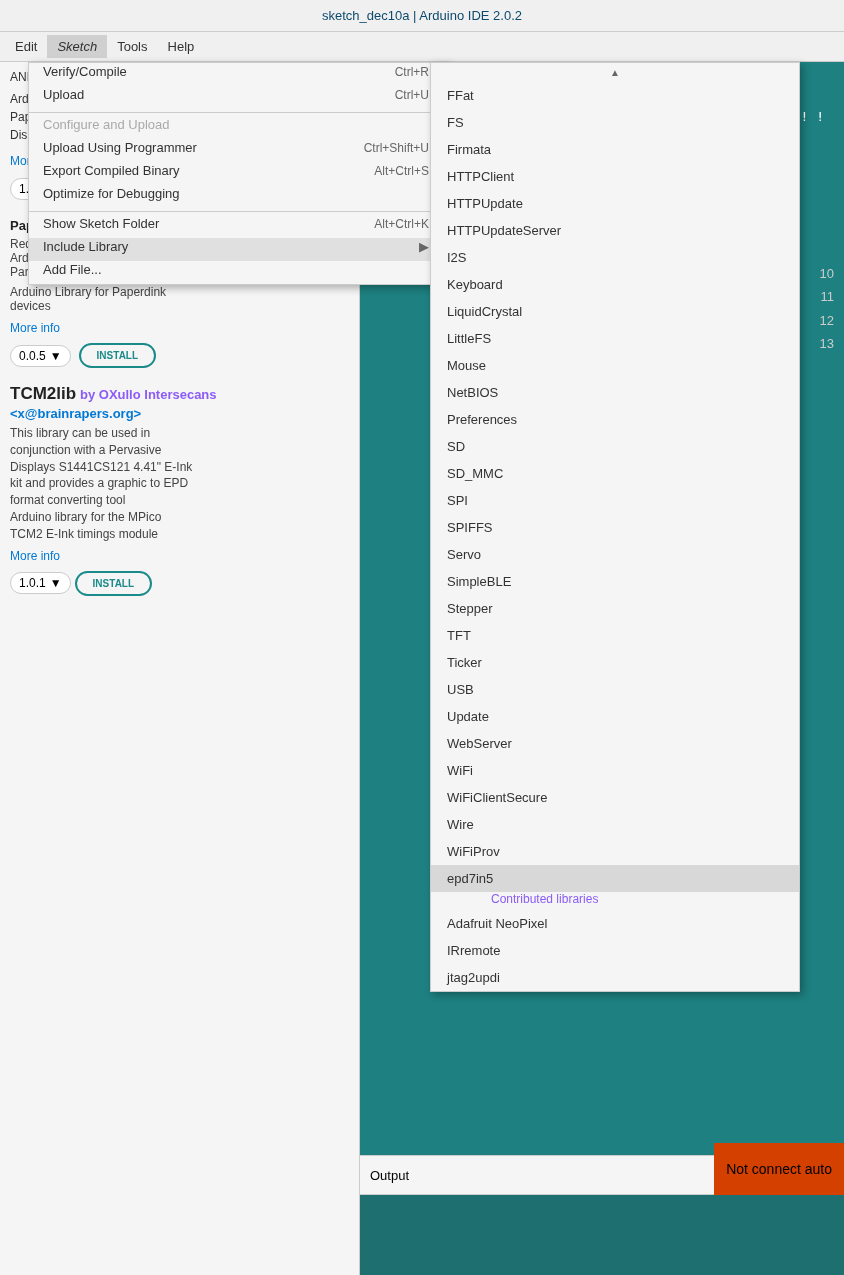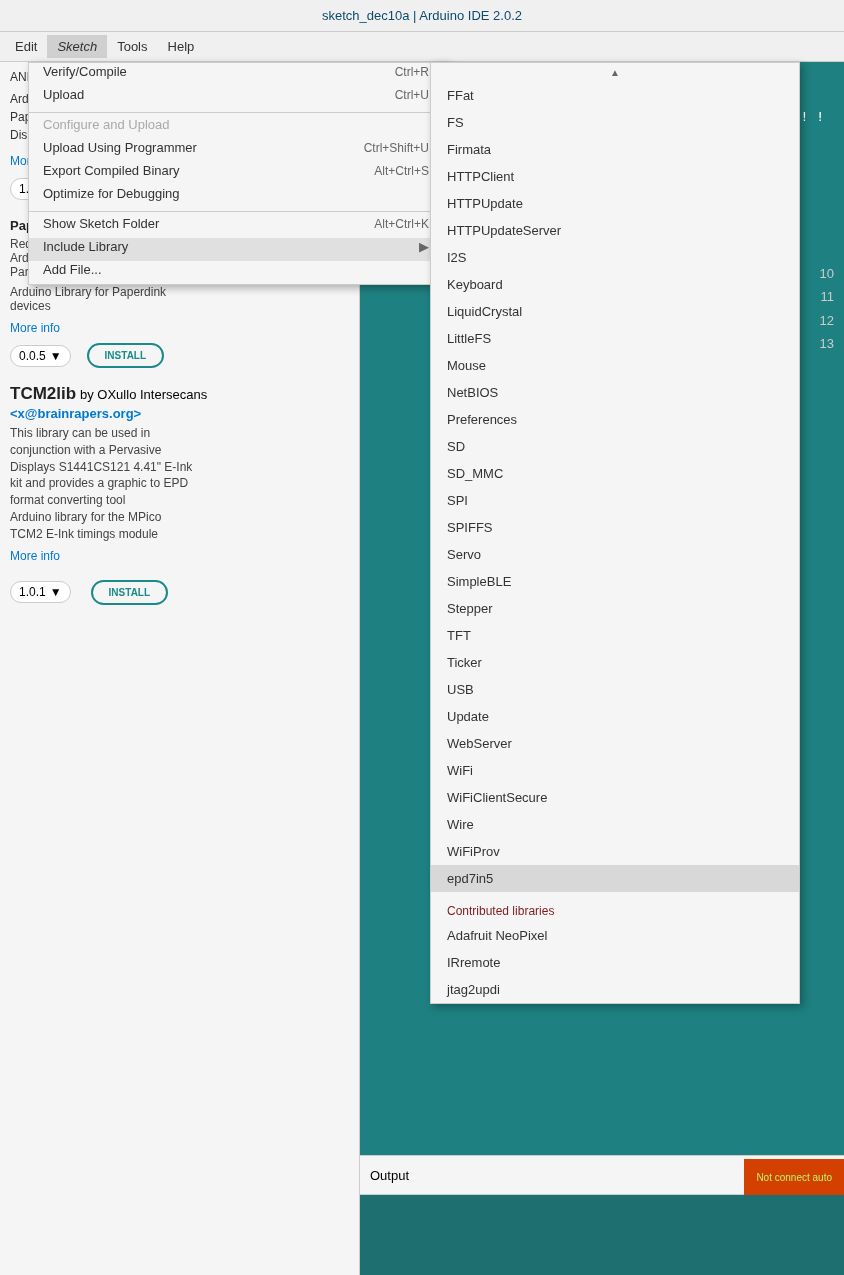--- a/index.html
+++ b/index.html
@@ -128,24 +128,25 @@
       padding: 6px 16px;
       font-size: 13px;
       color: #333;
       cursor: pointer;
     }
     .lib-item.selected {
       background: #d8d8d8;
     }
 
     .lib-section-header {
-      padding: 12px 16px 4px 16px;
+      padding: 0 16px 4px 16px;
       font-size: 12px;
-      color: #7f1d1d;
+      color: #8b5cf6;
       background: #f5f5f5;
+      margin-left: 44px;
     }
 
     
     .scroll-up {
       display: flex;
       justify-content: center;
       padding: 4px;
       font-size: 10px;
       color: #666;
       cursor: pointer;
@@ -279,46 +280,46 @@
     <div style="padding: 2px 10px; font-size:12px; color:#444;">
       Requires GxEPD2, Adafruit_GFX,<br>ArduinoJson, Json Streaming<br>Parser
     </div>
     <div style="padding: 4px 10px; font-size:12px; color:#444;">
       Arduino Library for Paperdink<br>devices
     </div>
     <div style="padding: 2px 10px;">
       <span style="font-size:12px; color:#0078d4; cursor:pointer;">More info</span>
     </div>
     <div style="padding: 6px 10px 10px 10px;">
-      <div style="display:flex; align-items:center; gap:16px;">
+      <div style="display:flex; align-items:center; gap:8px;">
         <div class="version-select">
           <span>0.0.5</span>
           <span>▼</span>
         </div>
         <button class="install-btn">INSTALL</button>
       </div>
     </div>
 
     <div style="padding: 6px 10px 2px 10px;">
       <span style="font-size:17px; font-weight:bold; color:#222;">TCM2lib</span>
-      <span style="font-size:13px; color:#000000;"> by OXullo Intersecans</span>
+      <span style="font-size:13px; color:#8b5cf6;font-weight:bold;"> by OXullo Intersecans</span>
     </div>
     <div style="padding: 0 10px 2px 10px; font-size:13px; color:#0078d4; font-weight:bold;">
       &lt;x@brainrapers.org&gt;
     </div>
     <div style="padding: 2px 10px; font-size:12px; color:#444; line-height:1.4;">
       This library can be used in<br>conjunction with a Pervasive<br>
       Displays S1441CS121 4.41" E-Ink<br>kit and provides a graphic to EPD<br>
       format converting tool<br>Arduino library for the MPico<br>TCM2 E-Ink timings module
     </div>
     <div style="padding: 2px 10px;">
       <span style="font-size:12px; color:#0078d4; cursor:pointer;">More info</span>
     </div>
     <div style="padding: 6px 10px 10px 10px;">
-      <div style="display:flex; align-items:center; gap:20px;margin-top:9px;">
+      <div style="display:flex; align-items:center; gap:4px;">
         <div class="version-select">
           <span>1.0.1</span>
           <span>▼</span>
         </div>
         <button class="install-btn">INSTALL</button>
       </div>
     </div>
   </div>
 
   <div class="code-area">
@@ -333,21 +334,21 @@
     <div>10</div>
     <div>11</div>
     <div>12</div>
     <div>13</div>
   </div>
 
   <div class="output-bar">
     <span>Output</span>
   </div>
 
-  <div style="position:absolute; bottom:80px; right:0; height:36px; background:#d44000; color:#bef264; display:flex; align-items:center; padding: 0 12px; font-size:10px; cursor:pointer;">
+  <div style="position:absolute; bottom:80px; right:0; height:52px; background:#d44000; color:#000000; display:flex; align-items:center; padding: 0 12px; font-size:14px; cursor:pointer;">
     <span>Not co</span>
     <span>nnect auto</span>
   </div>
 
   <div class="bottom-bar"></div>
 
   <div class="sketch-menu">
 
     <div class="sketch-menu-item">
       <span>Verify/Compile</span>

